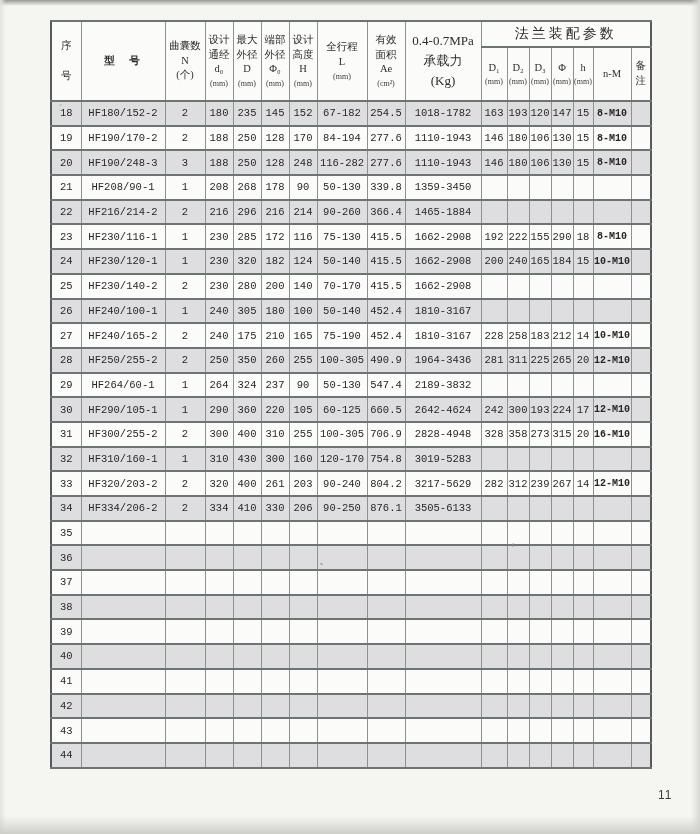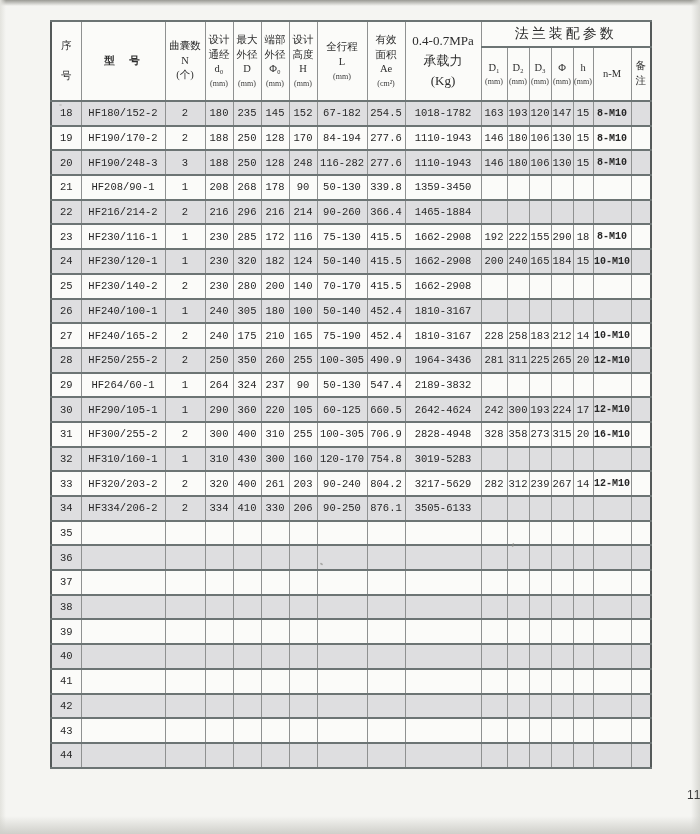--- a/index.html
+++ b/index.html
@@ -50,21 +50,21 @@
   .spec-table tbody td{
     height:22.7px;
     font-family:"Liberation Mono","DejaVu Sans Mono",monospace;
     font-size:10.5px;color:#272727;
     letter-spacing:0px;
   }
   .spec-table tbody td.nm{font-size:10px;font-weight:bold;}
   .spec-table tbody tr.shaded td{background:#dedee0;}
 
   .page-number{
-    position:absolute;left:687px;top:788px;
+    position:absolute;left:658px;top:788px;
     font-family:"Liberation Sans","DejaVu Sans",sans-serif;
     font-size:12px;color:#3b3b3b;letter-spacing:1px;
   }
   .speck{position:absolute;background:#8a8a86;border-radius:50%;opacity:.65;}
   .speck-1{left:320px;top:563px;width:3px;height:2px;transform:rotate(30deg);}
   .speck-2{left:512px;top:543px;width:2px;height:4px;transform:rotate(15deg);}
   .speck-3{left:59px;top:104px;width:3px;height:2px;opacity:.3;}
 </style>
 </head>
 <body>

